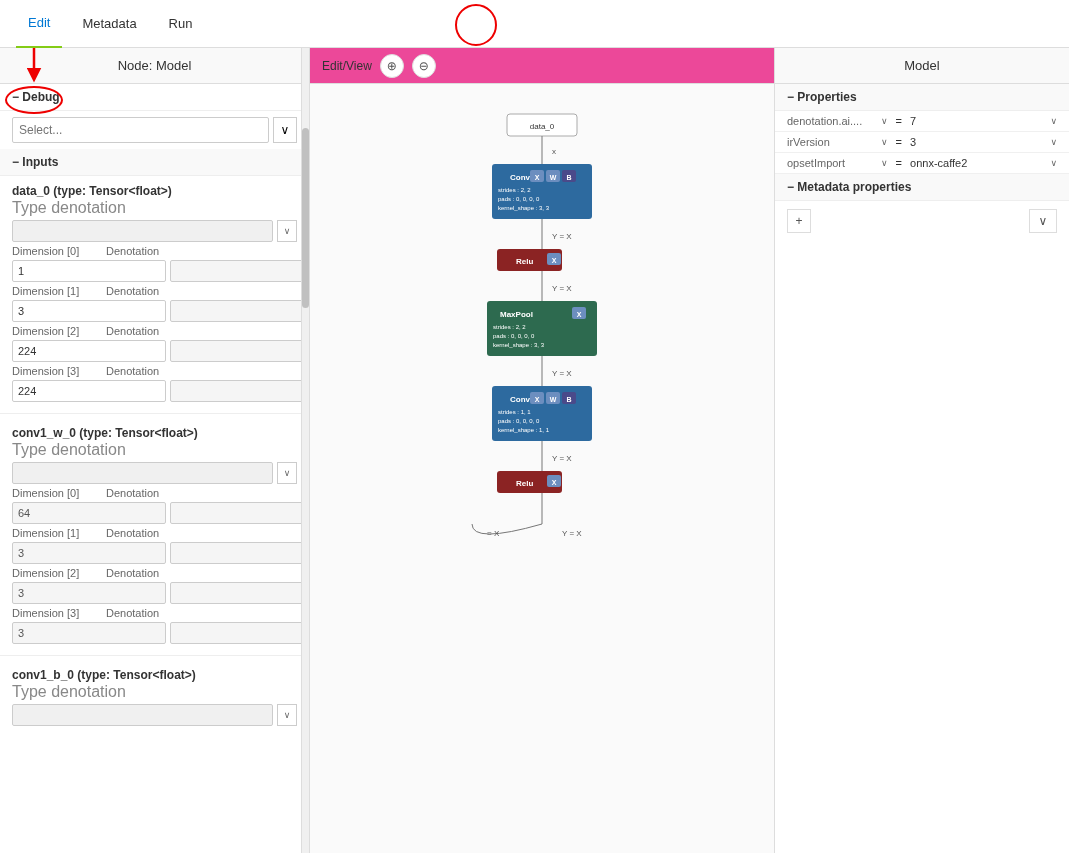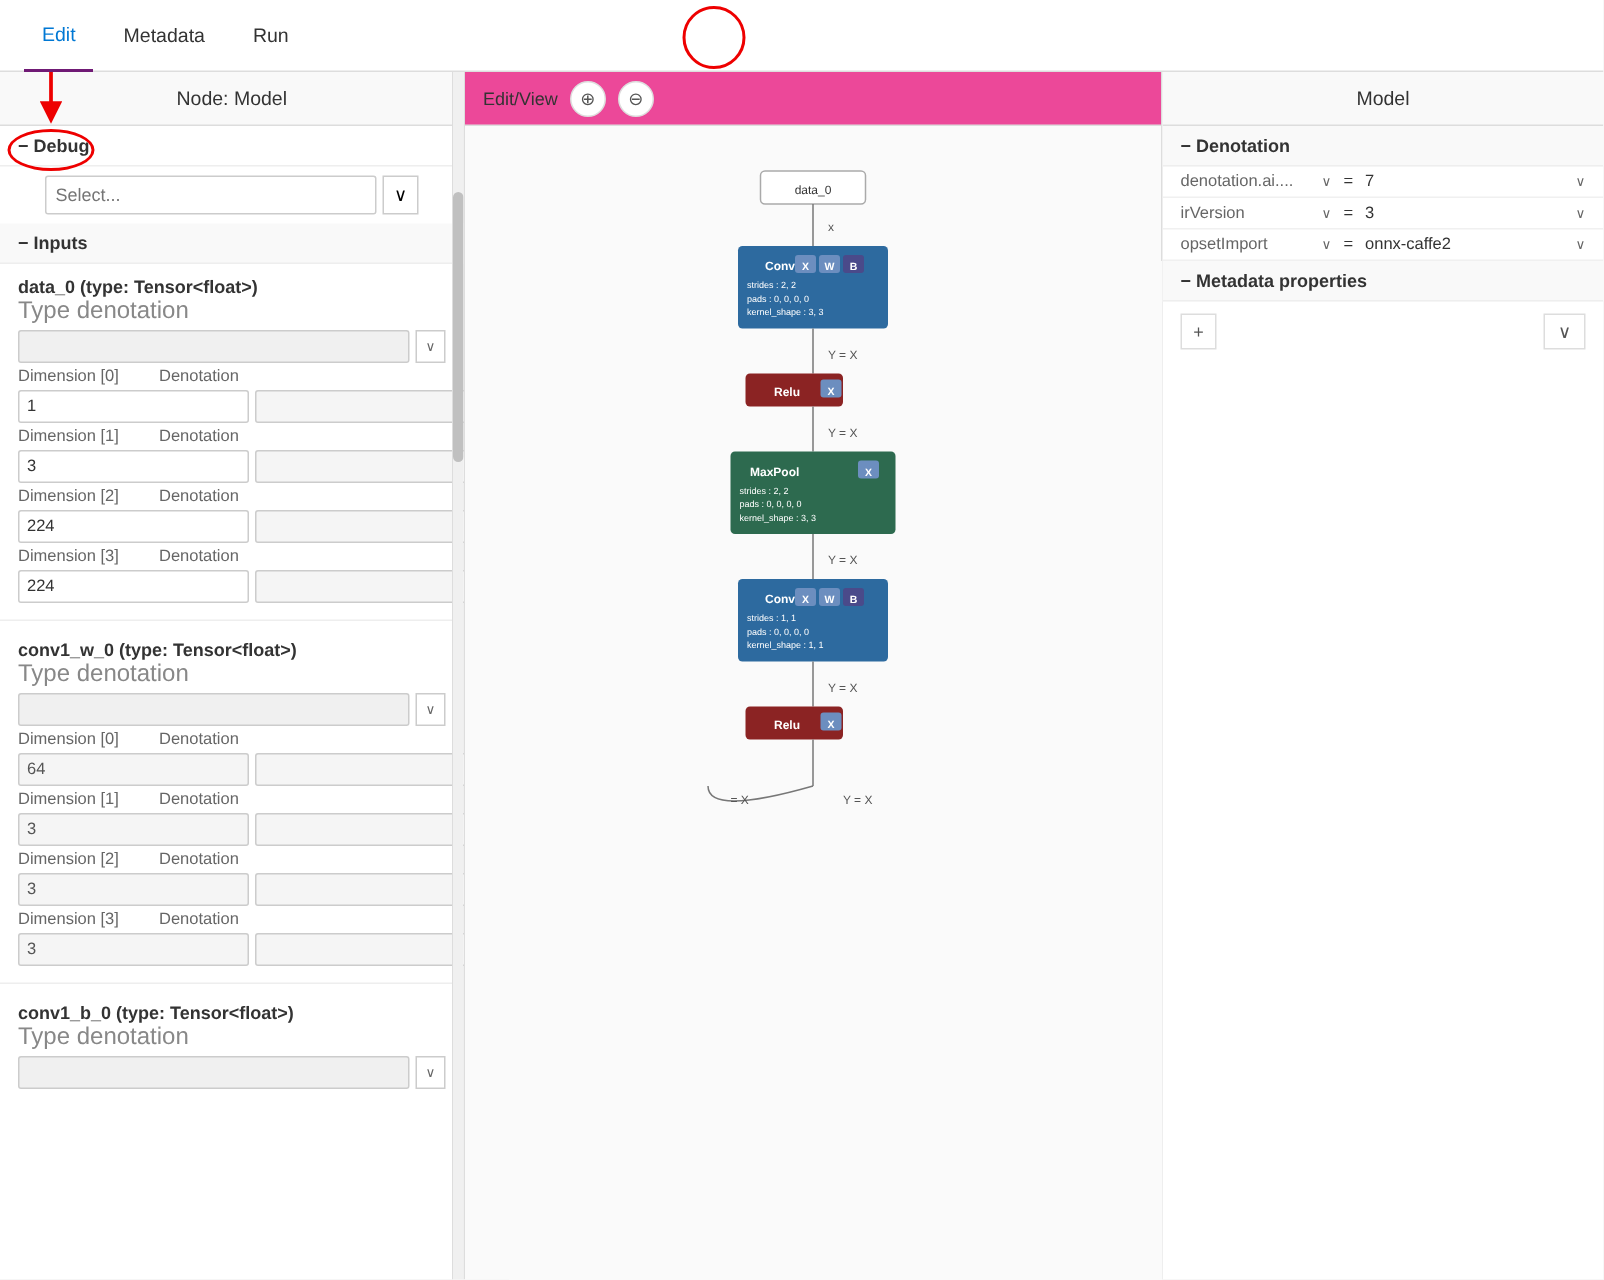--- a/index.html
+++ b/index.html
@@ -21,21 +21,21 @@
       height: 48px;
       display: flex;
       align-items: center;
       cursor: pointer;
       color: #333;
       font-size: 13px;
       position: relative;
     }
     .menu-item.active {
       color: #0078d4;
-      border-bottom: 2px solid #701a75;
+      border-bottom: 2px solid #84cc16;
     }
 
     
     .red-circle-edit {
       position: absolute;
       left: 455px;
       top: 4px;
       width: 42px;
       height: 42px;
       border: 2.5px solid #e00;
@@ -93,21 +93,21 @@
       top: 2px;
       width: 58px;
       height: 28px;
       border: 2.5px solid #e00;
       border-radius: 50%;
       pointer-events: none;
       z-index: 100;
     }
 
     .select-row {
-      padding: 6px 30px;
+      padding: 6px 12px;
       display: flex;
       align-items: center;
       gap: 4px;
     }
 
     .select-input {
       flex: 1;
       height: 26px;
       border: 1px solid #ccc;
       border-radius: 2px;
@@ -636,21 +636,21 @@
       </div>
     </div>
 
   </div>
 
   <div class="right-panel">
 
     <div class="right-panel-header">Model</div>
 
     <div class="right-section-header">
-      <span>− Denotation</span>
+      <span>− Properties</span>
     </div>
 
     <div class="property-row">
       <span class="prop-name">denotation.ai....</span>
       <span class="prop-chevron">∨</span>
       <span class="prop-eq">=</span>
       <span class="prop-value">7</span>
       <span class="prop-chevron">∨</span>
     </div>
     <div class="property-row">

